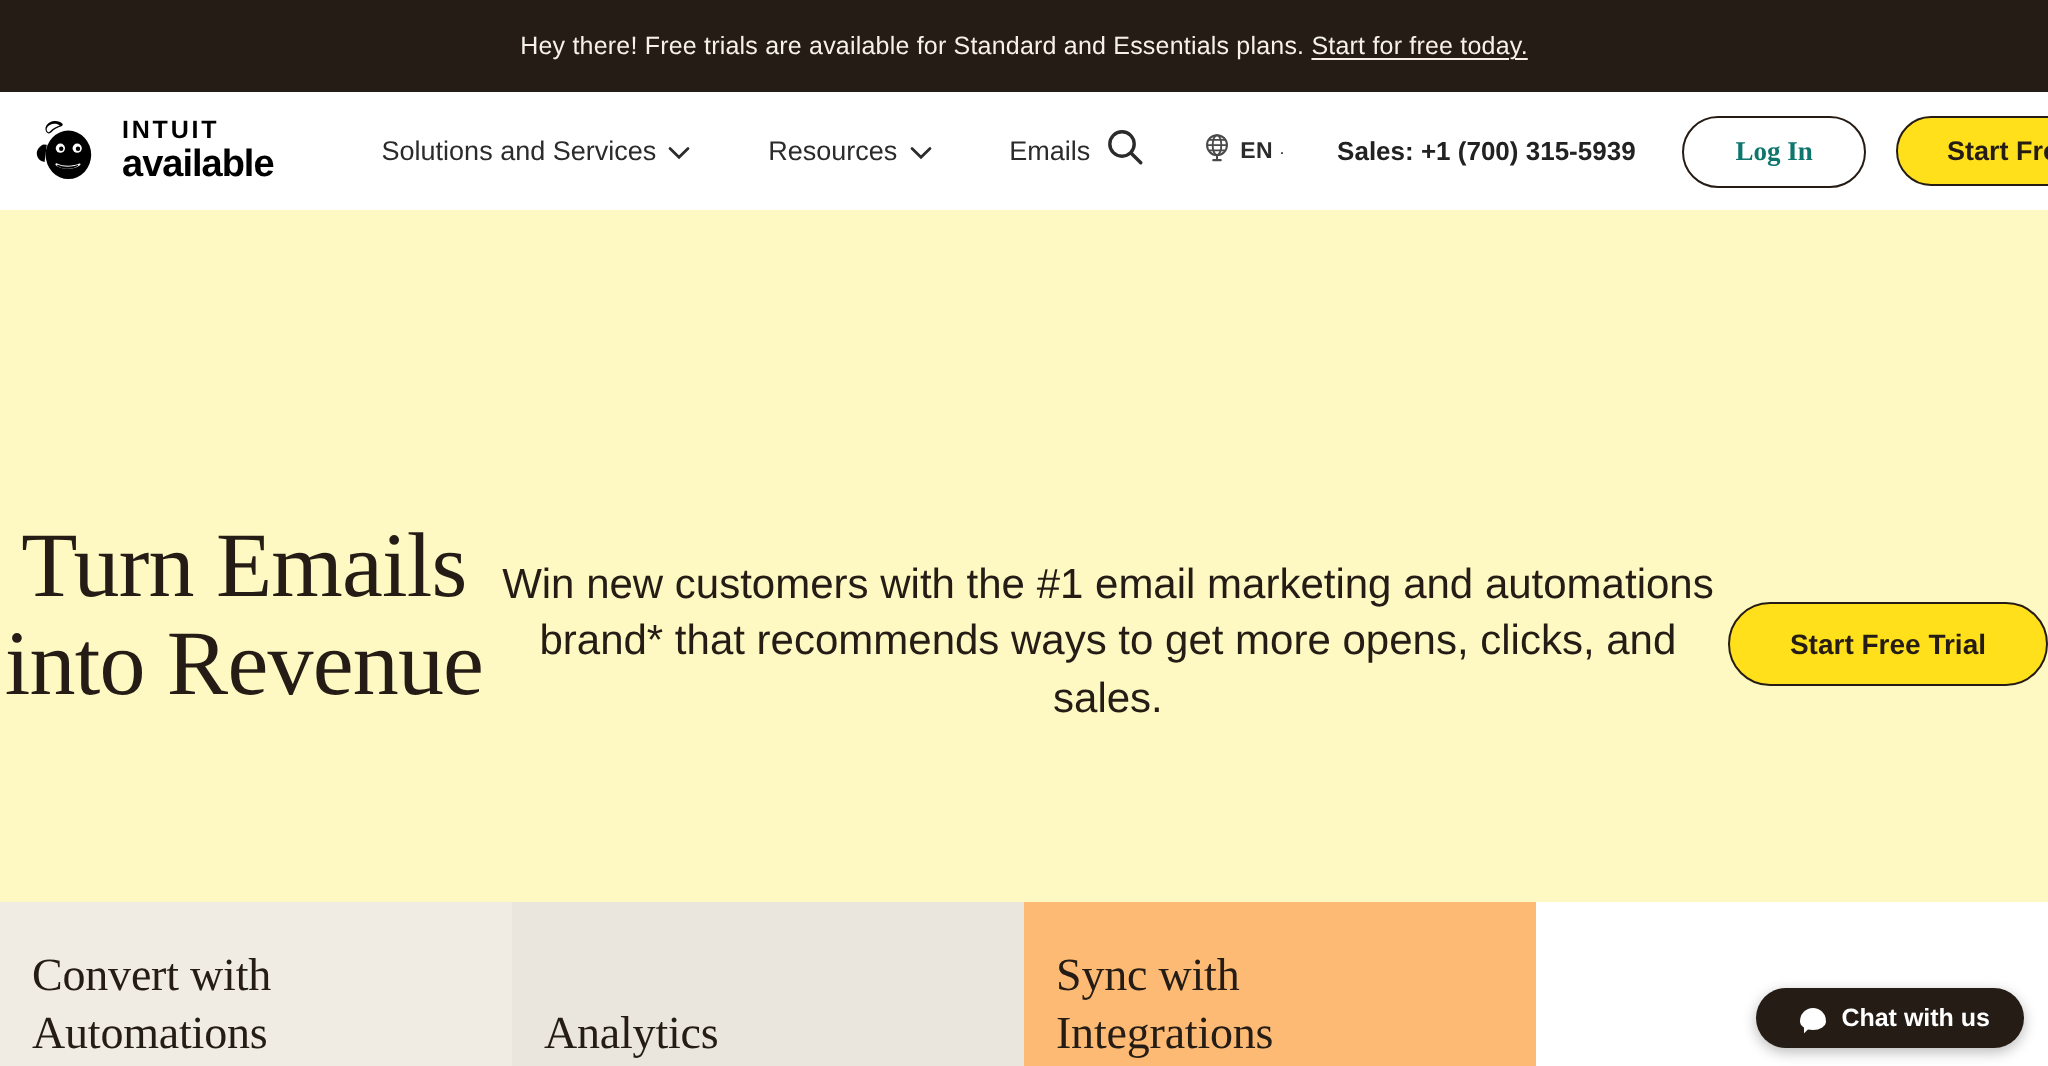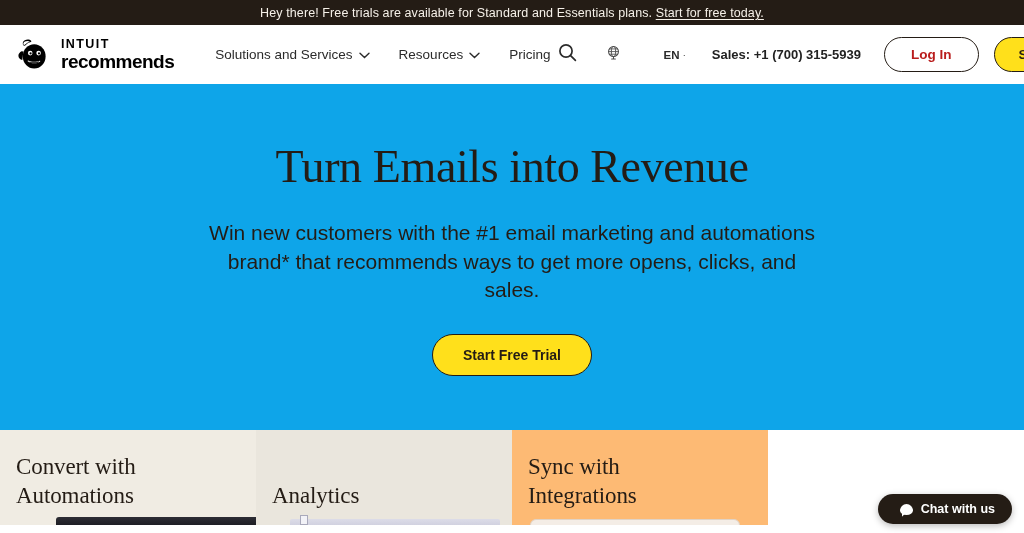--- a/index.html
+++ b/index.html
@@ -5,21 +5,21 @@
   * { margin:0; padding:0; box-sizing:border-box; }
   html,body { width:1024px; height:533px; overflow:hidden; }
   body {
     font-family:"Liberation Sans", sans-serif;
     background:#ffffff;
     -webkit-font-smoothing:antialiased;
   }
 
   
   .banner{
-    height:25px;
+    height:46px;
     background:#241c15;
     display:flex; align-items:center; justify-content:center;
     color:#f6f1e9;
     font-size:12.5px;
     letter-spacing:.1px;
   }
   .banner .msg{ white-space:nowrap; }
   .banner a{
     color:#f6f1e9; text-decoration:underline;
     text-underline-offset:2px; text-decoration-thickness:1px;
@@ -38,65 +38,66 @@
   .logo svg{ display:block; }
   .wordmark{ display:flex; flex-direction:column; justify-content:center; line-height:1; }
   .wordmark .intuit{
     font-size:12.5px; font-weight:700; letter-spacing:1.4px;
     color:#000; margin-bottom:2px;
   }
   .wordmark .mailchimp{
     font-size:19px; font-weight:700; letter-spacing:-.5px; color:#000;
   }
 
-  nav.primary{ display:flex; align-items:center; gap:29px; margin-left:41px; }
+  nav.primary{ display:flex; align-items:center; gap:39px; margin-left:54px; }
   .nav-item{
     display:flex; align-items:center; gap:6px;
     font-size:13.5px; color:#2b2b2b; cursor:pointer; white-space:nowrap;
   }
   .chev{ display:block; }
 
   .header-right{
     margin-left:auto; display:flex; align-items:center; gap:0;
   }
   .icon-btn{
     width:34px; height:34px; display:flex; align-items:center; justify-content:center;
     cursor:pointer; background:none; border:none;
   }
   .lang{
     display:flex; align-items:center; gap:4px;
     margin-left:22px; cursor:pointer;
   }
-  .lang .code{ font-size:11.5px; font-weight:700; color:#2b2b2b; letter-spacing:.2px;margin-left:38px; }
+  .lang .code{ font-size:11.5px; font-weight:700; color:#2b2b2b; letter-spacing:.2px; }
   .lang .caret{ font-size:9px; color:#2b2b2b; margin-left:-1px; }
   .sales{
     margin-left:26px; font-size:13px; font-weight:700; color:#222; white-space:nowrap;
     cursor:pointer;
   }
   .btn{
     border-radius:999px; font-weight:700; cursor:pointer; white-space:nowrap;
     font-family:"Liberation Sans", sans-serif;
   }
   .btn-login{
     margin-left:23px;
-    border:1.5px solid #241c15; background:#fff; color:#b91c1c;
-    font-size:13.5px; padding:9px 26px;
+    border:1.5px solid #241c15; background:#fff; color:#0f766e;
+    font-size:13.5px; padding:9px 26px;font-family:Liberation Serif, serif;
   }
   .btn-trial-header{
     margin-left:15px;
     border:1.5px solid #241c15; background:#ffe01b; color:#241c15;
     font-size:13.5px; padding:9px 24px;
   }
 
   
   .hero{
-    background:#0ea5e9;
+    background:#fef9c3;
     height:346px;
-    display:flex; flex-direction:column; align-items:center;
+    display:flex; align-items:center;
     padding-top:59px;
+    justify-content:space-between;
   }
   .hero h1{
     font-family:"Liberation Serif", serif;
     font-size:46px; font-weight:400; color:#241c15;
     letter-spacing:-.4px; line-height:1.05;
     text-align:center;
   }
   .hero p.sub{
     margin-top:28px;
     font-size:21px; line-height:1.36; color:#241c15;
@@ -196,21 +197,21 @@
           </g>
           <g fill="#000">
             <circle cx="14.6" cy="15.4" r="1.1"></circle>
             <circle cx="23" cy="15.4" r="1.1"></circle>
             <path d="M12.9 23.4c2.4 1.2 7.2 1.3 9.8.1.3-.1.5.2.3.4-2.2 1.9-8.1 1.9-10.3.1-.3-.2-.1-.7.2-.6z"></path>
           </g>
         </svg>
       </span>
       <span class="wordmark">
         <span class="intuit">INTUIT</span>
-        <span class="mailchimp">recommends</span>
+        <span class="mailchimp">available</span>
       </span>
     </div>
 
     <nav class="primary">
       <div class="nav-item">
         <span>Solutions and Services</span>
         <span class="chev">
           <svg width="11" height="7" viewBox="0 0 11 7">
               <path d="M1 1.3L5.5 5.6 10 1.3" stroke="#2b2b2b" stroke-width="1.4" fill="none" stroke-linecap="round"></path>
             </svg>
@@ -218,21 +219,21 @@
       </div>
       <div class="nav-item">
         <span>Resources</span>
         <span class="chev">
           <svg width="11" height="7" viewBox="0 0 11 7">
               <path d="M1 1.3L5.5 5.6 10 1.3" stroke="#2b2b2b" stroke-width="1.4" fill="none" stroke-linecap="round"></path>
             </svg>
         </span>
       </div>
       <div class="nav-item">
-        <span>Pricing</span>
+        <span>Emails</span>
       </div>
     </nav>
 
     <div class="header-right">
 
       <div class="icon-btn">
         <span>
           <svg width="19" height="19" viewBox="0 0 19 19">
             <circle cx="8" cy="8" r="6.1" stroke="#2b2b2b" stroke-width="1.7" fill="none"></circle>
             <path d="M12.6 12.6L17.4 17.4" stroke="#2b2b2b" stroke-width="1.7" stroke-linecap="round"></path>

